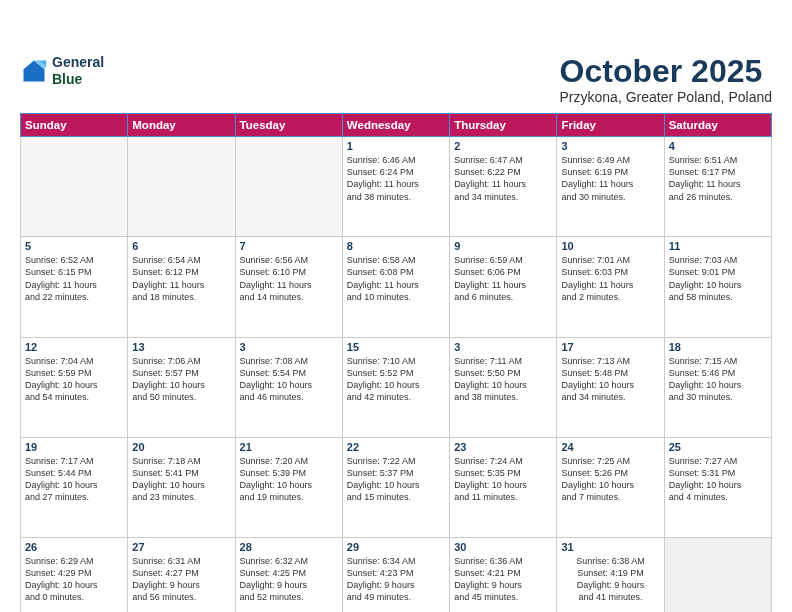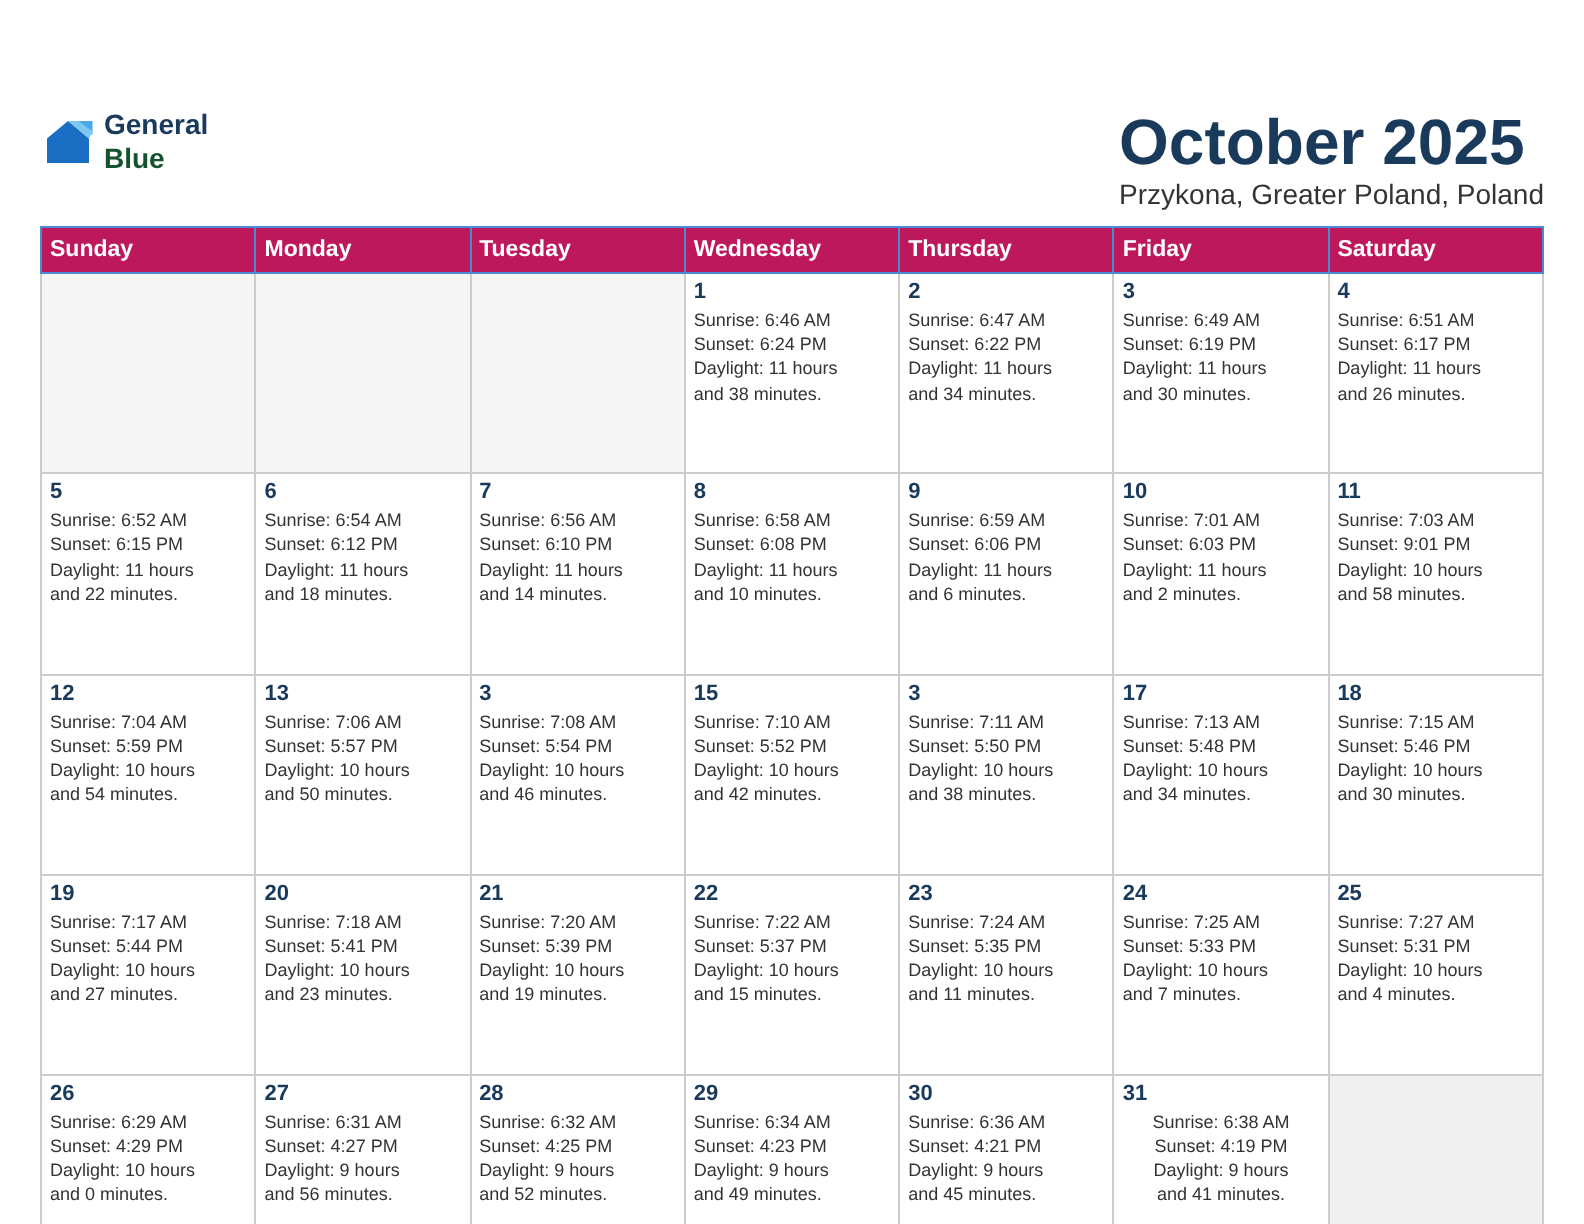--- a/index.html
+++ b/index.html
@@ -298,21 +298,21 @@
           <td>
             <span class="day-number">23</span>
             <div class="day-info" style="white-space: pre-line;">Sunrise: 7:24 AM
 Sunset: 5:35 PM
 Daylight: 10 hours
 and 11 minutes.</div>
           </td>
           <td>
             <span class="day-number">24</span>
             <div class="day-info" style="white-space: pre-line;">Sunrise: 7:25 AM
-Sunset: 5:33 PM
+Sunset: 5:26 PM
 Daylight: 10 hours
 and 7 minutes.</div>
           </td>
           <td>
             <span class="day-number">25</span>
             <div class="day-info" style="white-space: pre-line;">Sunrise: 7:27 AM
 Sunset: 5:31 PM
 Daylight: 10 hours
 and 4 minutes.</div>
           </td>

